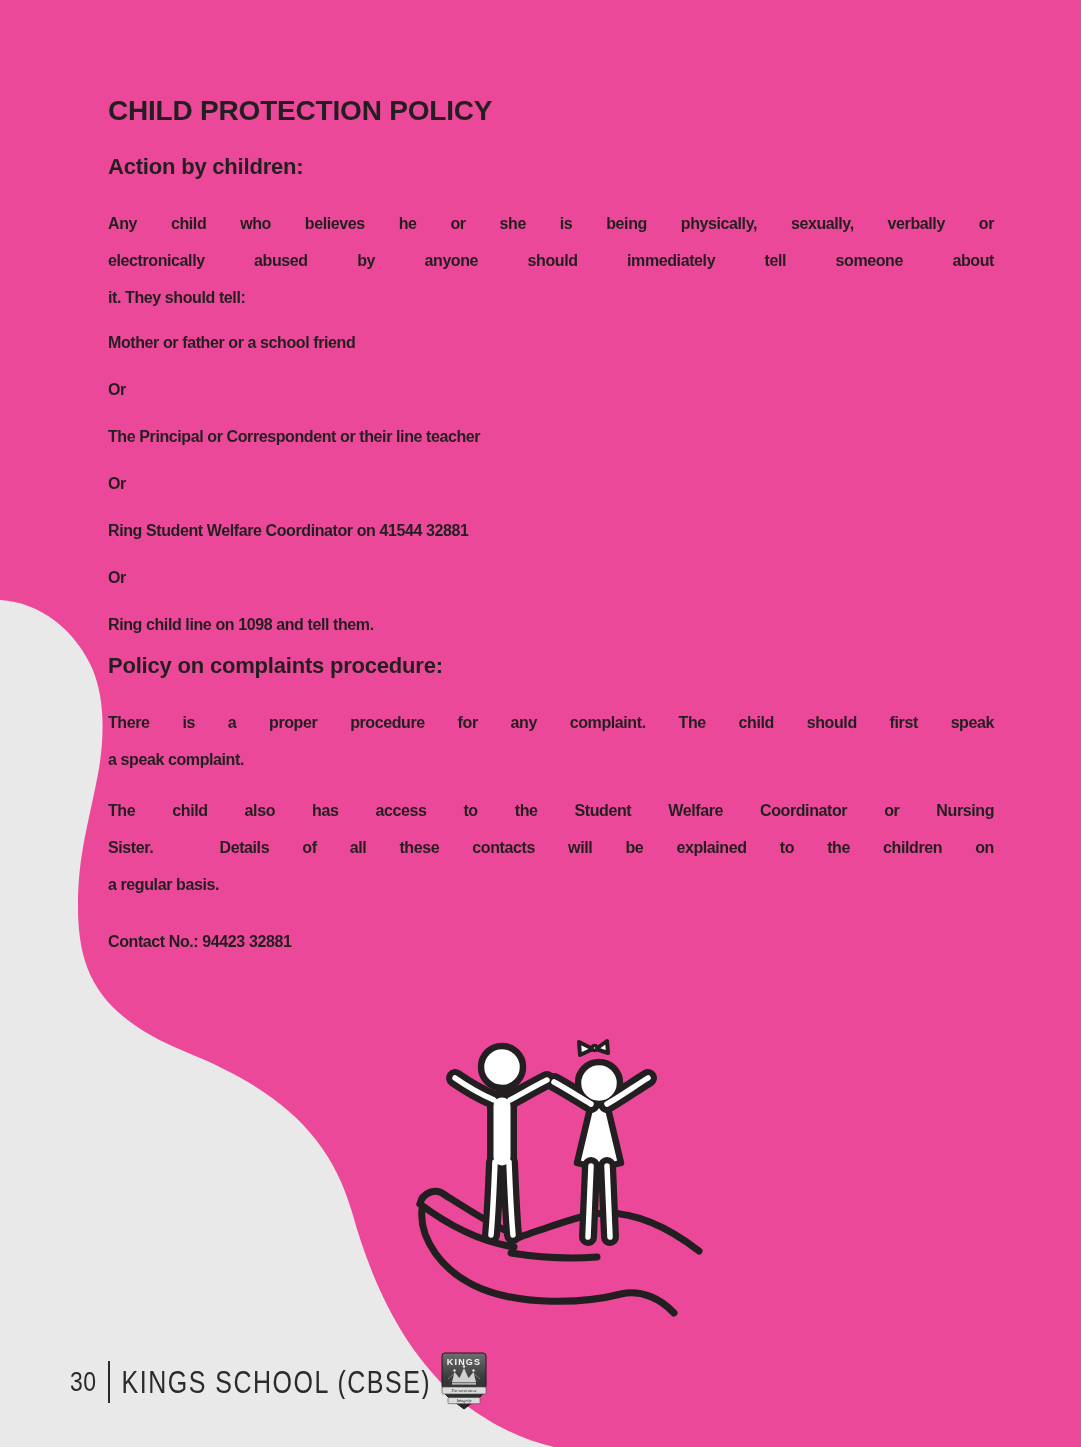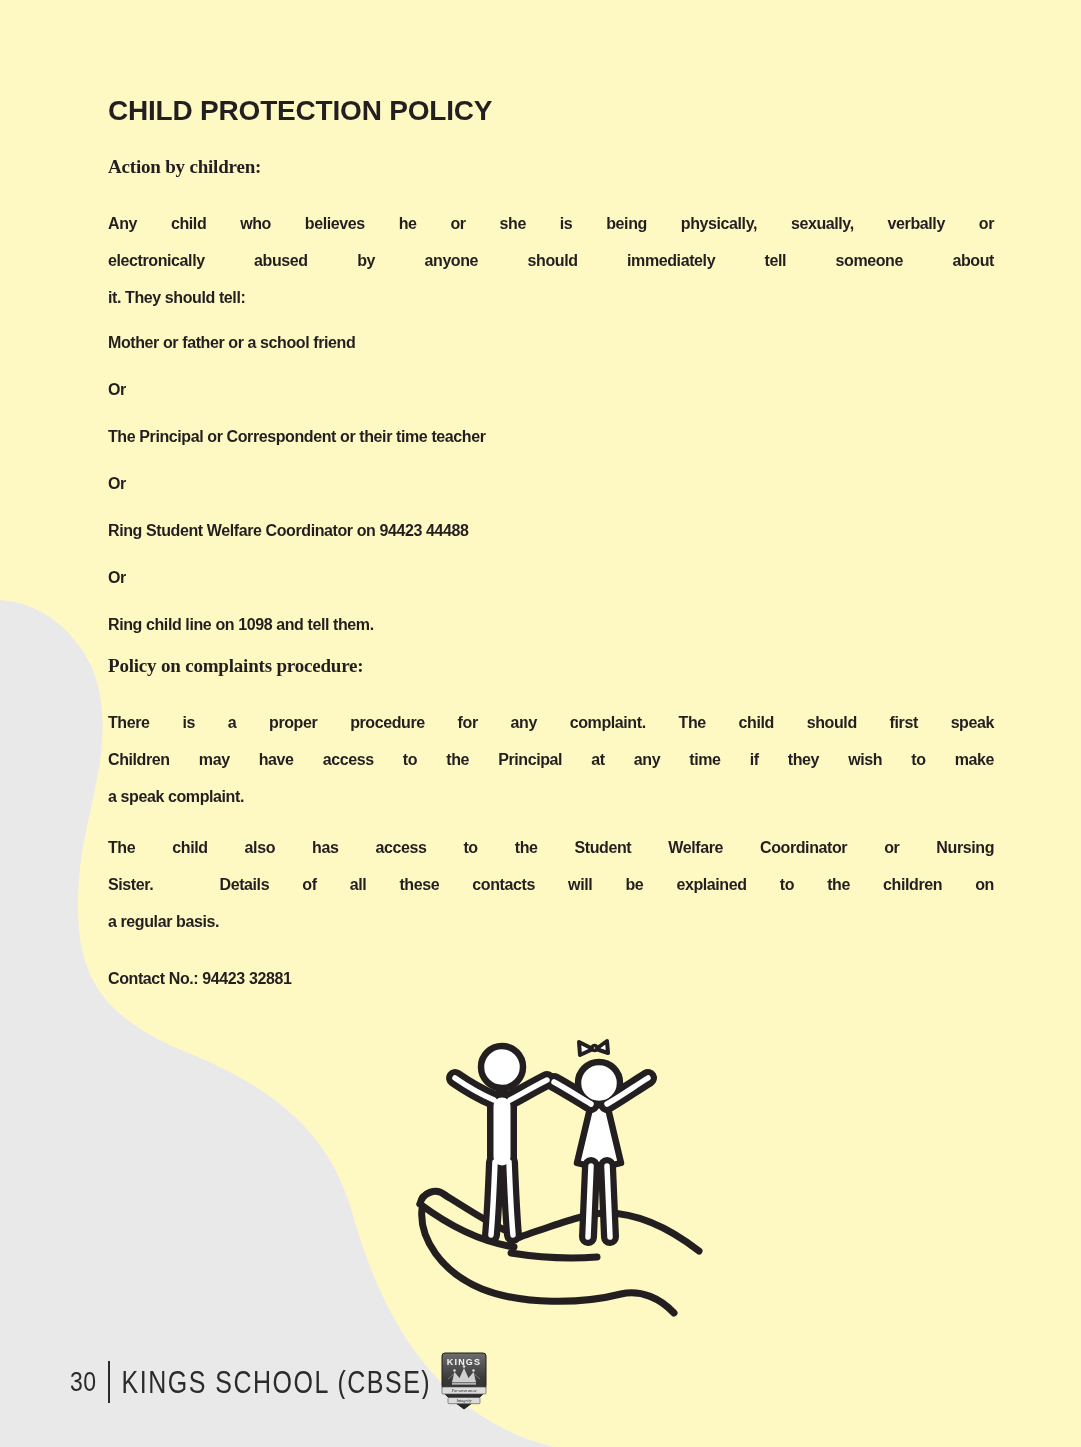--- a/index.html
+++ b/index.html
@@ -1,29 +1,28 @@
 <!DOCTYPE html>
 <html><head>
 <meta charset="utf-8">
 <style>
   html,body{margin:0;padding:0;background:#ffffff;}
   .page{
-    position:relative;width:1081px;height:1447px;background:#fef9c3;
+    position:relative;width:1081px;height:1447px;background:#ec4899;
     font-family:"Liberation Sans",sans-serif;color:#231f20;overflow:hidden;
   }
   .bg-blob{position:absolute;left:0;top:0;width:1081px;height:1447px;z-index:0;}
   .content{position:absolute;left:108px;top:96px;width:886px;z-index:2;}
   .content h1{
     font-size:28px;line-height:30px;font-weight:700;letter-spacing:-0.2px;
     margin:0 0 26px 0;
   }
   .content h2{
-    font-size:19px;line-height:29px;font-weight:700;letter-spacing:-0.2px;
+    font-size:22px;line-height:29px;font-weight:700;letter-spacing:-0.2px;
     margin:0 0 24px 0;
-    font-family:Liberation Serif, serif;
   }
   .para{margin:0 0 8px 0;}
   .para.mb14{margin-bottom:14px;margin-top:20px;}
   .para.mb26{margin-bottom:20px;}
   .jline,.lline,.tline{
     font-size:16px;line-height:37px;font-weight:700;letter-spacing:-0.4px;
   }
   .jline{text-align:justify;text-align-last:justify;}
   .tline{margin:0 0 10px 0;}
   .footer{
@@ -68,31 +67,30 @@
     <h2>Action by children:</h2>
 
     <div class="para">
       <div class="jline">Any child who believes he or she is being physically, sexually, verbally or</div>
       <div class="jline">electronically abused by anyone should immediately tell someone about</div>
       <div class="lline">it. They should tell:</div>
     </div>
 
     <div class="tline">Mother or father or a school friend</div>
     <div class="tline">Or</div>
-    <div class="tline">The Principal or Correspondent or their time teacher</div>
+    <div class="tline">The Principal or Correspondent or their line teacher</div>
     <div class="tline">Or</div>
-    <div class="tline">Ring Student Welfare Coordinator on 94423 44488</div>
+    <div class="tline">Ring Student Welfare Coordinator on 41544 32881</div>
     <div class="tline">Or</div>
     <div class="tline" style="margin-bottom:8px">Ring child line on 1098 and tell them.</div>
 
     <h2>Policy on complaints procedure:</h2>
 
     <div class="para mb14">
       <div class="jline">There is a proper procedure for any complaint. The child should first speak</div>
-      <div class="jline">Children may have access to the Principal at any time if they wish to make</div>
       <div class="lline">a speak complaint.</div>
     </div>
 
     <div class="para mb26">
       <div class="jline">The child also has access to the Student Welfare Coordinator or Nursing</div>
       <div class="jline">Sister.&nbsp; Details of all these contacts will be explained to the children on</div>
       <div class="lline">a regular basis.</div>
     </div>
 
     <div class="lline">Contact No.: 94423 32881</div>

